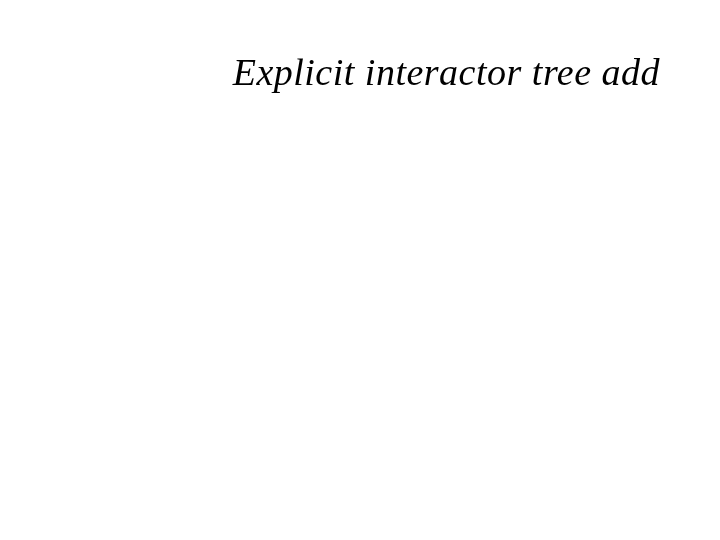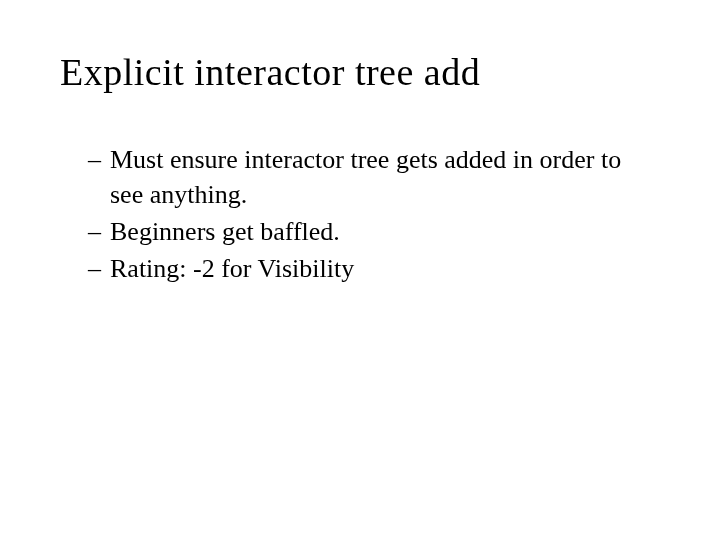--- a/index.html
+++ b/index.html
@@ -16,23 +16,24 @@
       position: relative;
     }
     .slide {
       width: 100%;
       height: 100%;
       padding: 50px 60px 40px 60px;
     }
     .title {
       font-size: 38px;
       font-weight: normal;
-      text-align: left;
+      text-align: right;
       margin-bottom: 48px;
       letter-spacing: 0.5px;
+      font-style: italic;
     }
     .bullets {
       list-style: none;
       padding-left: 28px;
     }
     .bullet-item {
       font-size: 26px;
       line-height: 1.35;
       position: relative;
       padding-left: 22px;
@@ -43,18 +44,13 @@
       position: absolute;
       left: 0;
       top: 0;
     }
   </style>
 </head>
 <body>
 
 <div class="slide">
   <h1 class="title">Explicit interactor tree add</h1>
-  <ul class="bullets">
-    <li class="bullet-item">Must ensure interactor tree gets added in order to see anything.</li>
-    <li class="bullet-item">Beginners get baffled.</li>
-    <li class="bullet-item">Rating: -2 for Visibility</li>
-  </ul>
 </div>
 
 </body></html>

